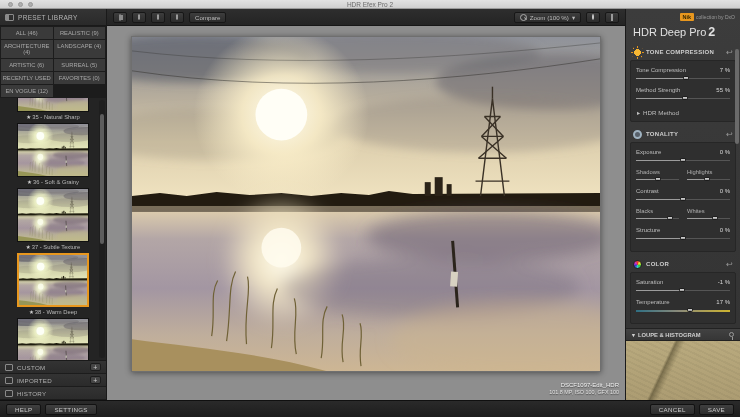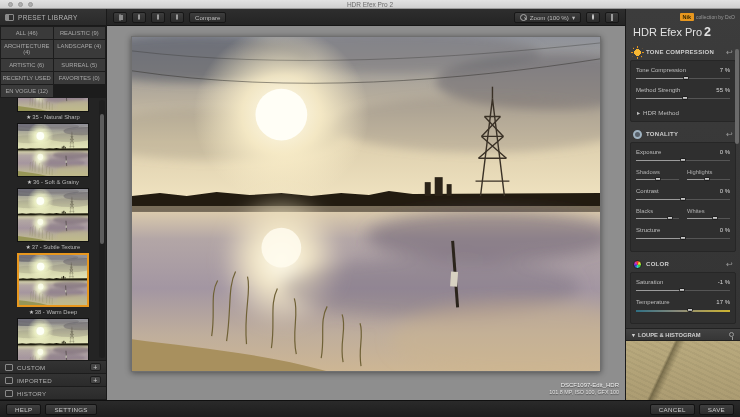--- a/index.html
+++ b/index.html
@@ -319,21 +319,21 @@
         </div>
       </div>
     </div>
 
     <div class="rightpanel">
       <div class="brand-row">
         <span class="brand-badge">Nik</span>
         <span class="brand-text">collection by DxO</span>
       </div>
       <div class="panel-title">
-        <span>HDR Efex Pro</span><b>2</b>
+        <span>HDR Deep Pro</span><b>2</b>
       </div>
 
       <div class="sec-header">
         <span class="sun-ic"></span>
         <span>TONE COMPRESSION</span>
         <span class="reset">↩</span>
       </div>
       <div class="sec-body">
         <div class="srow">
           <div class="srow-top">

